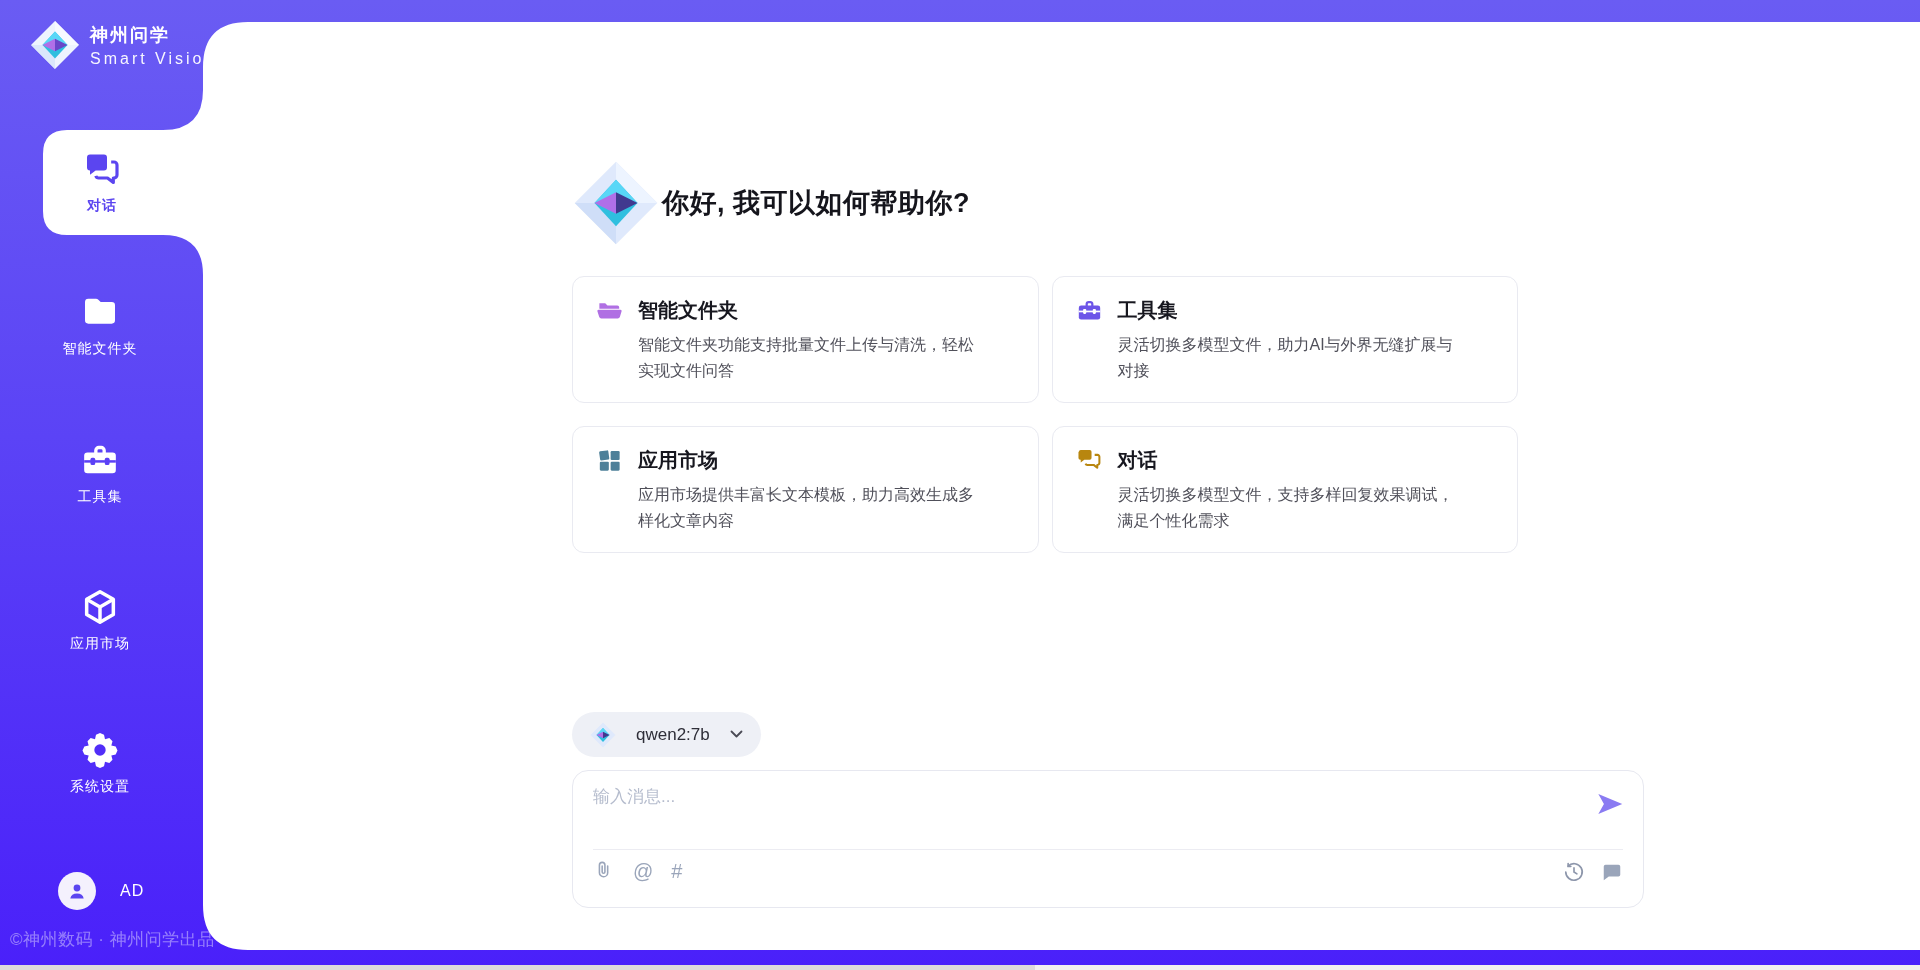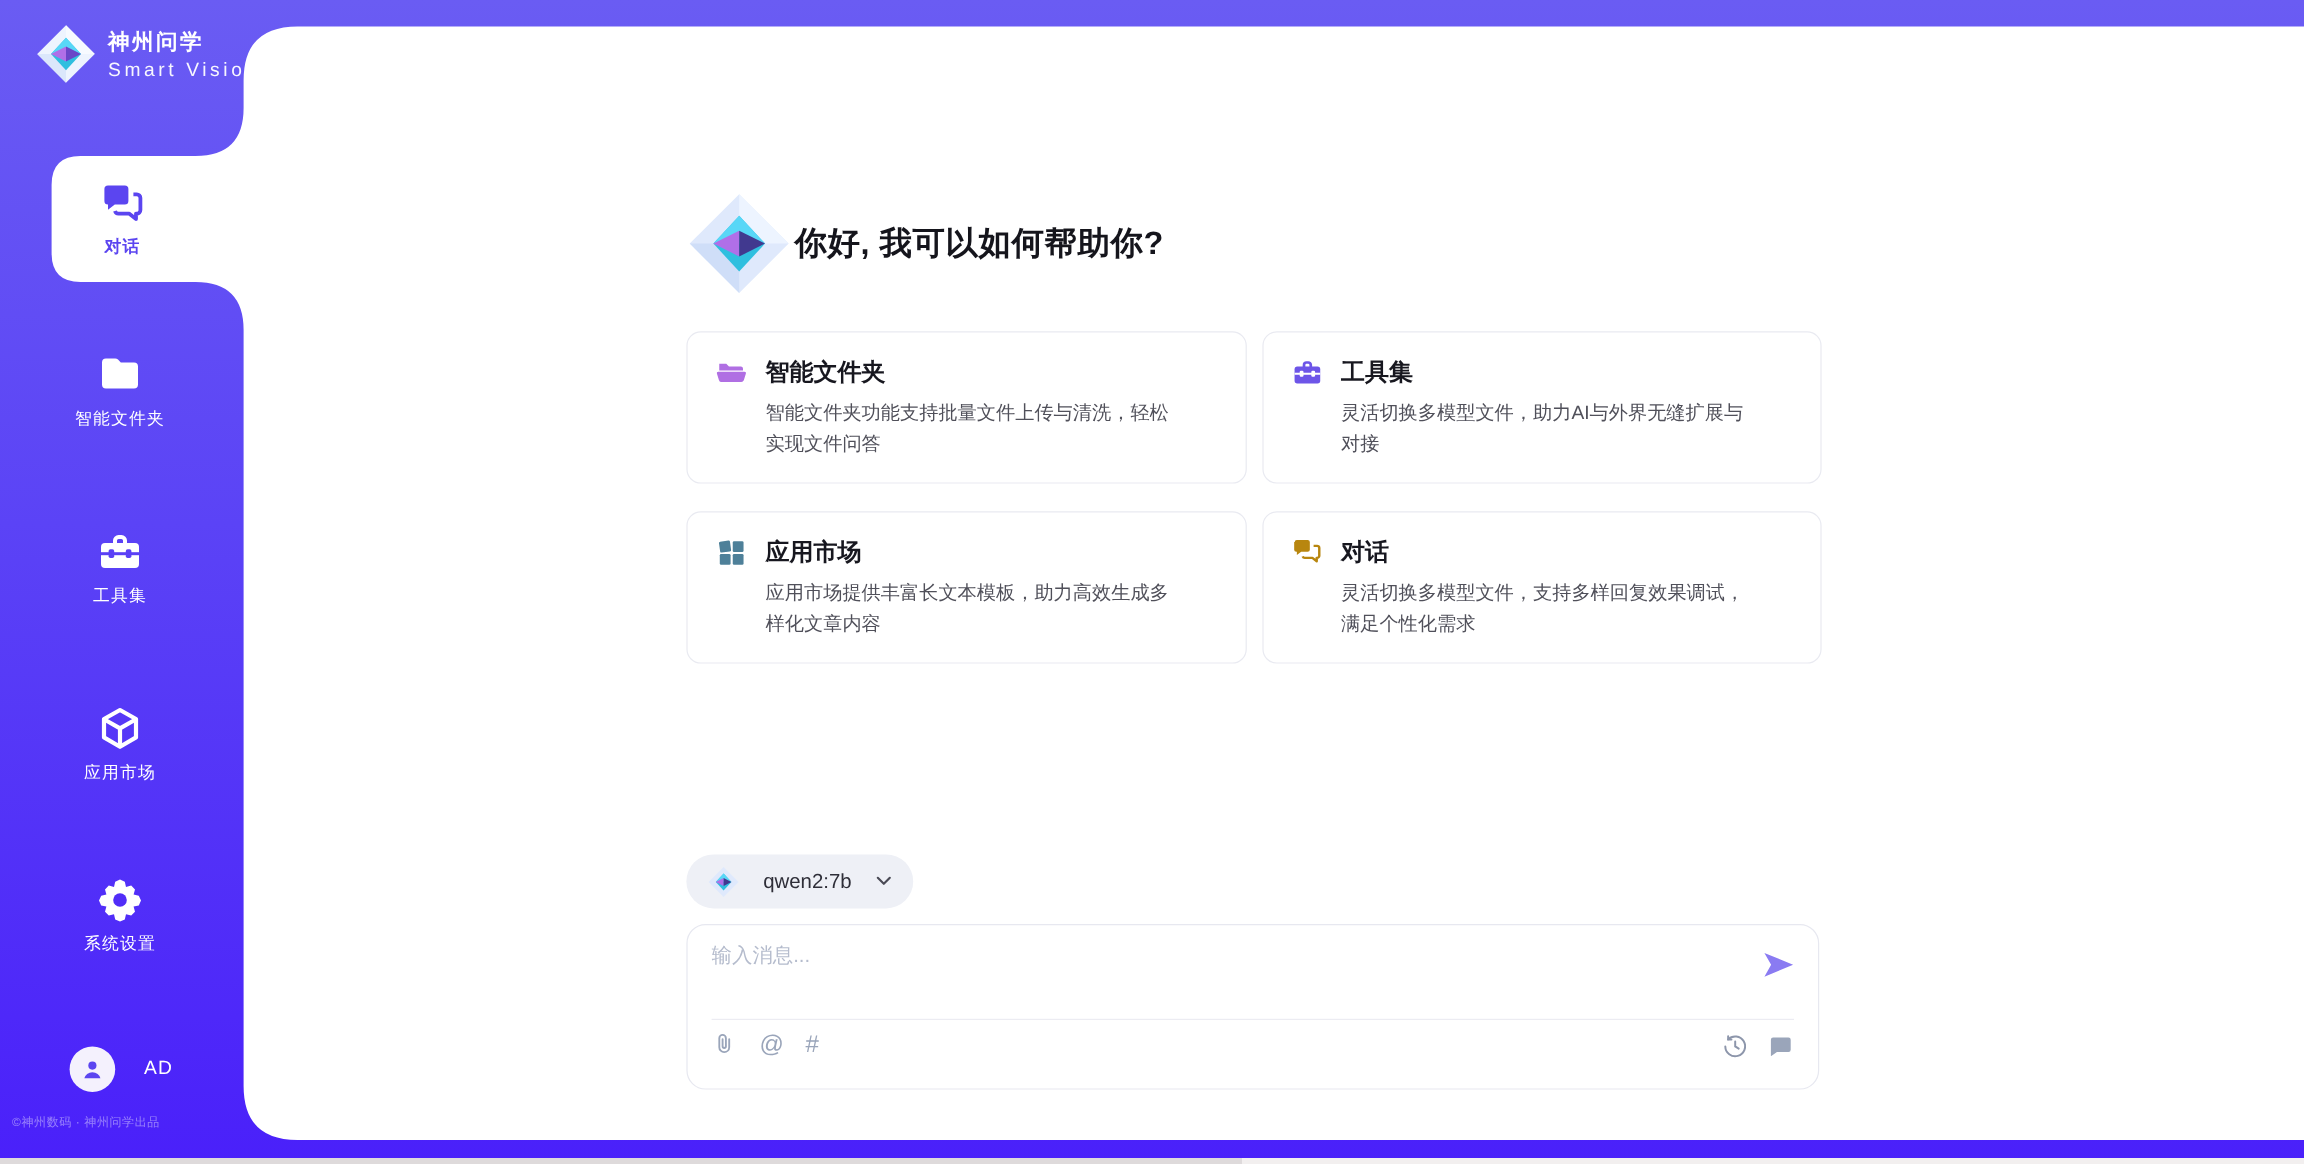--- a/index.html
+++ b/index.html
@@ -21,41 +21,41 @@
   .nav-item { position:absolute; left:20px; width:160px; z-index:2; display:flex; flex-direction:column;
     align-items:center; gap:8px; color:#fff; cursor:pointer; }
   .nav-label { font-size:14px; letter-spacing:1px; }
   .nav-tab .nav-label { font-weight:bold; }
 
   .user-row { position:absolute; left:58px; top:872px; z-index:2; display:flex; align-items:center; gap:24px; }
   .avatar { width:38px; height:38px; border-radius:50%; background:#f4f1fd; display:flex;
     align-items:center; justify-content:center; }
   .user-name { color:#fff; font-size:16px; letter-spacing:1px; }
   .copyright { position:absolute; left:10px; top:928px; z-index:2; color:rgba(255,255,255,.42);
-    font-size:10px; letter-spacing:.5px; }
+    font-size:17px; letter-spacing:.5px; }
 
   
   .greeting { position:absolute; left:573px; top:160px; z-index:2; display:flex; align-items:center; gap:3px; }
   .greeting h1 { font-size:27px; font-weight:bold; color:#15151c; letter-spacing:.5px; }
 
   .cards { position:absolute; left:572px; top:276px; width:946px; z-index:2;
     display:grid; grid-template-columns:1fr 1fr; column-gap:13px; row-gap:23px; }
   .card { background:#fff; border:1px solid #e9eaf1; border-radius:12px; height:127px;
     padding:20px 23px; cursor:pointer; }
   .card-head { display:flex; align-items:center; gap:15px; }
   .card-title { font-size:20px; font-weight:bold; color:#17171f; }
   .card-desc { margin-left:42px; margin-top:8px; max-width:341px;
     font-size:16px; line-height:1.62; color:#50505a; }
 
   .model-pill { position:absolute; left:572px; top:712px; z-index:2; height:45px;
     display:inline-flex; align-items:center; gap:20px; padding:0 18px;
     background:#eef0f6; border-radius:23px; cursor:pointer; }
   .model-name { font-size:17px; color:#2e2e38; }
 
-  .composer { position:absolute; left:572px; top:770px; width:944px; height:138px; z-index:2;
+  .composer { position:absolute; left:572px; top:770px; width:1072px; height:138px; z-index:2;
     background:#fff; border:1px solid #e7e8f0; border-radius:16px; }
   .composer textarea { position:absolute; left:20px; top:14px; width:860px; height:56px;
     border:none; outline:none; resize:none; font-size:17px; color:#33333c; background:transparent;
     font-family:"Liberation Sans","DejaVu Sans",sans-serif; }
   .composer textarea::placeholder { color:#b5bccd; }
   .send-btn { position:absolute; right:19px; top:19px; width:28px; height:28px; cursor:pointer;
     background:none; border:none; padding:0; }
   .composer-divider { position:absolute; left:20px; right:20px; top:78px; height:1px; background:#ececf2; }
   .tool-row { position:absolute; left:20px; top:88px; display:flex; align-items:center; gap:18px;
     color:#9aa5ba; }

